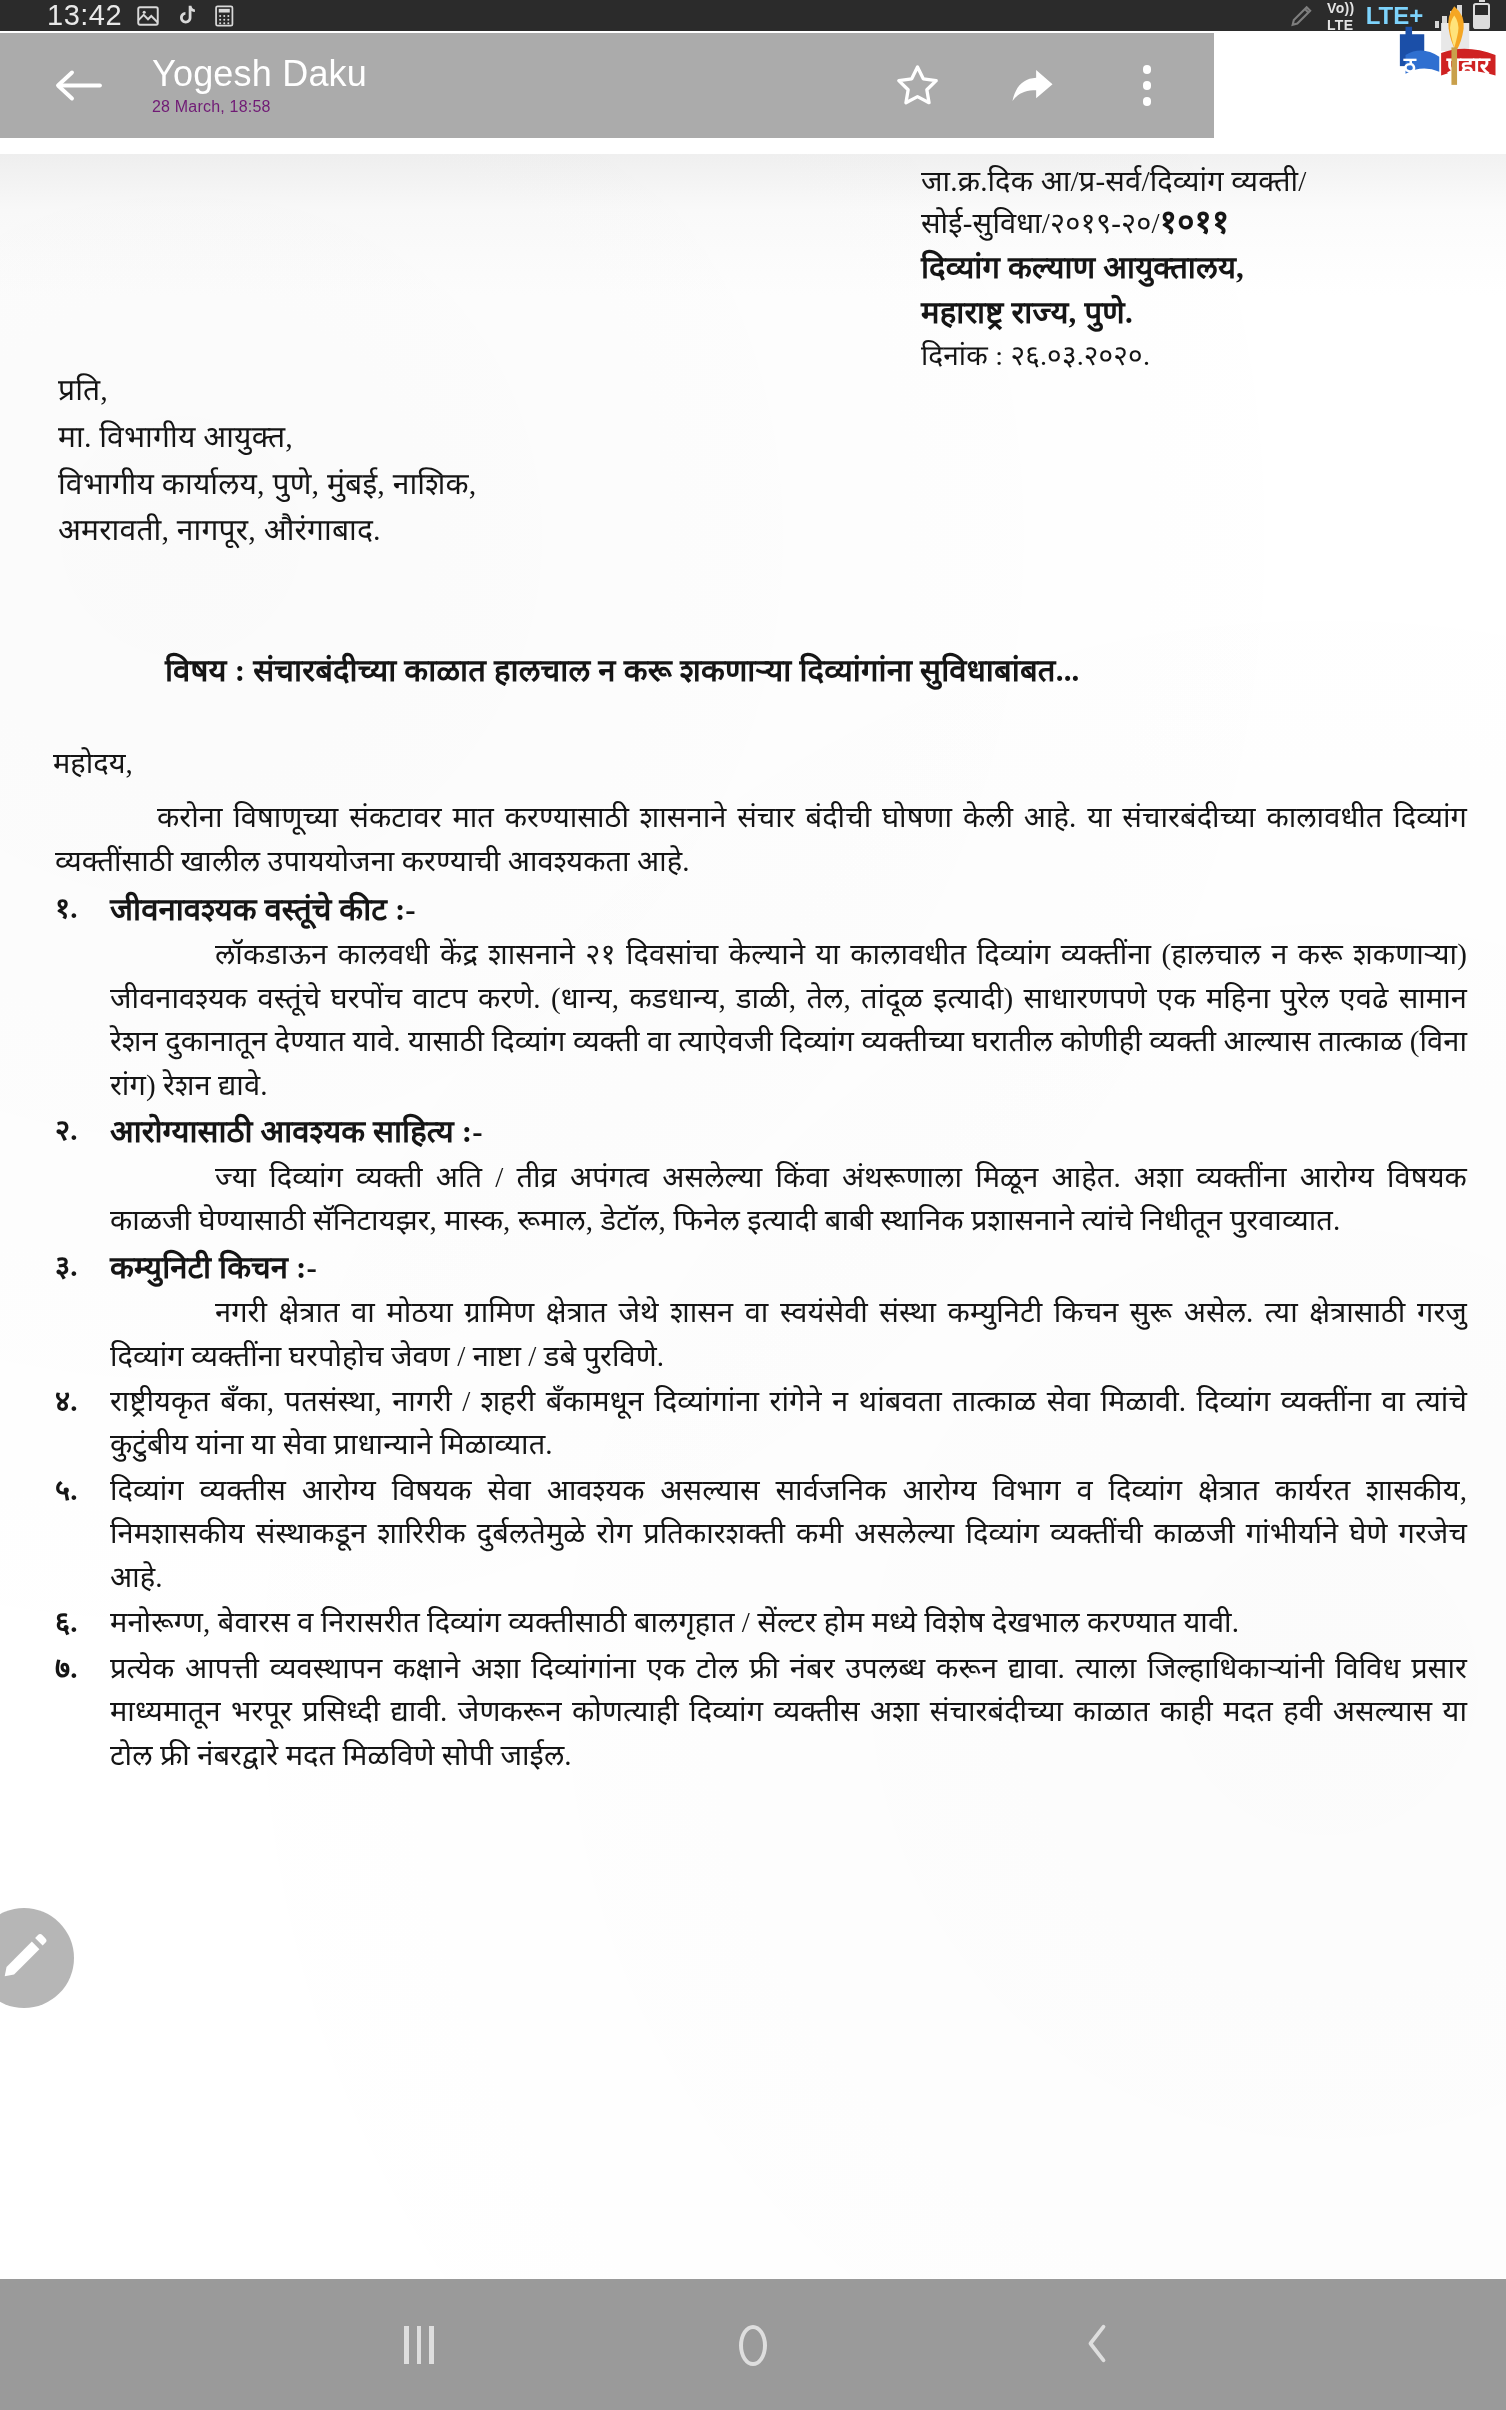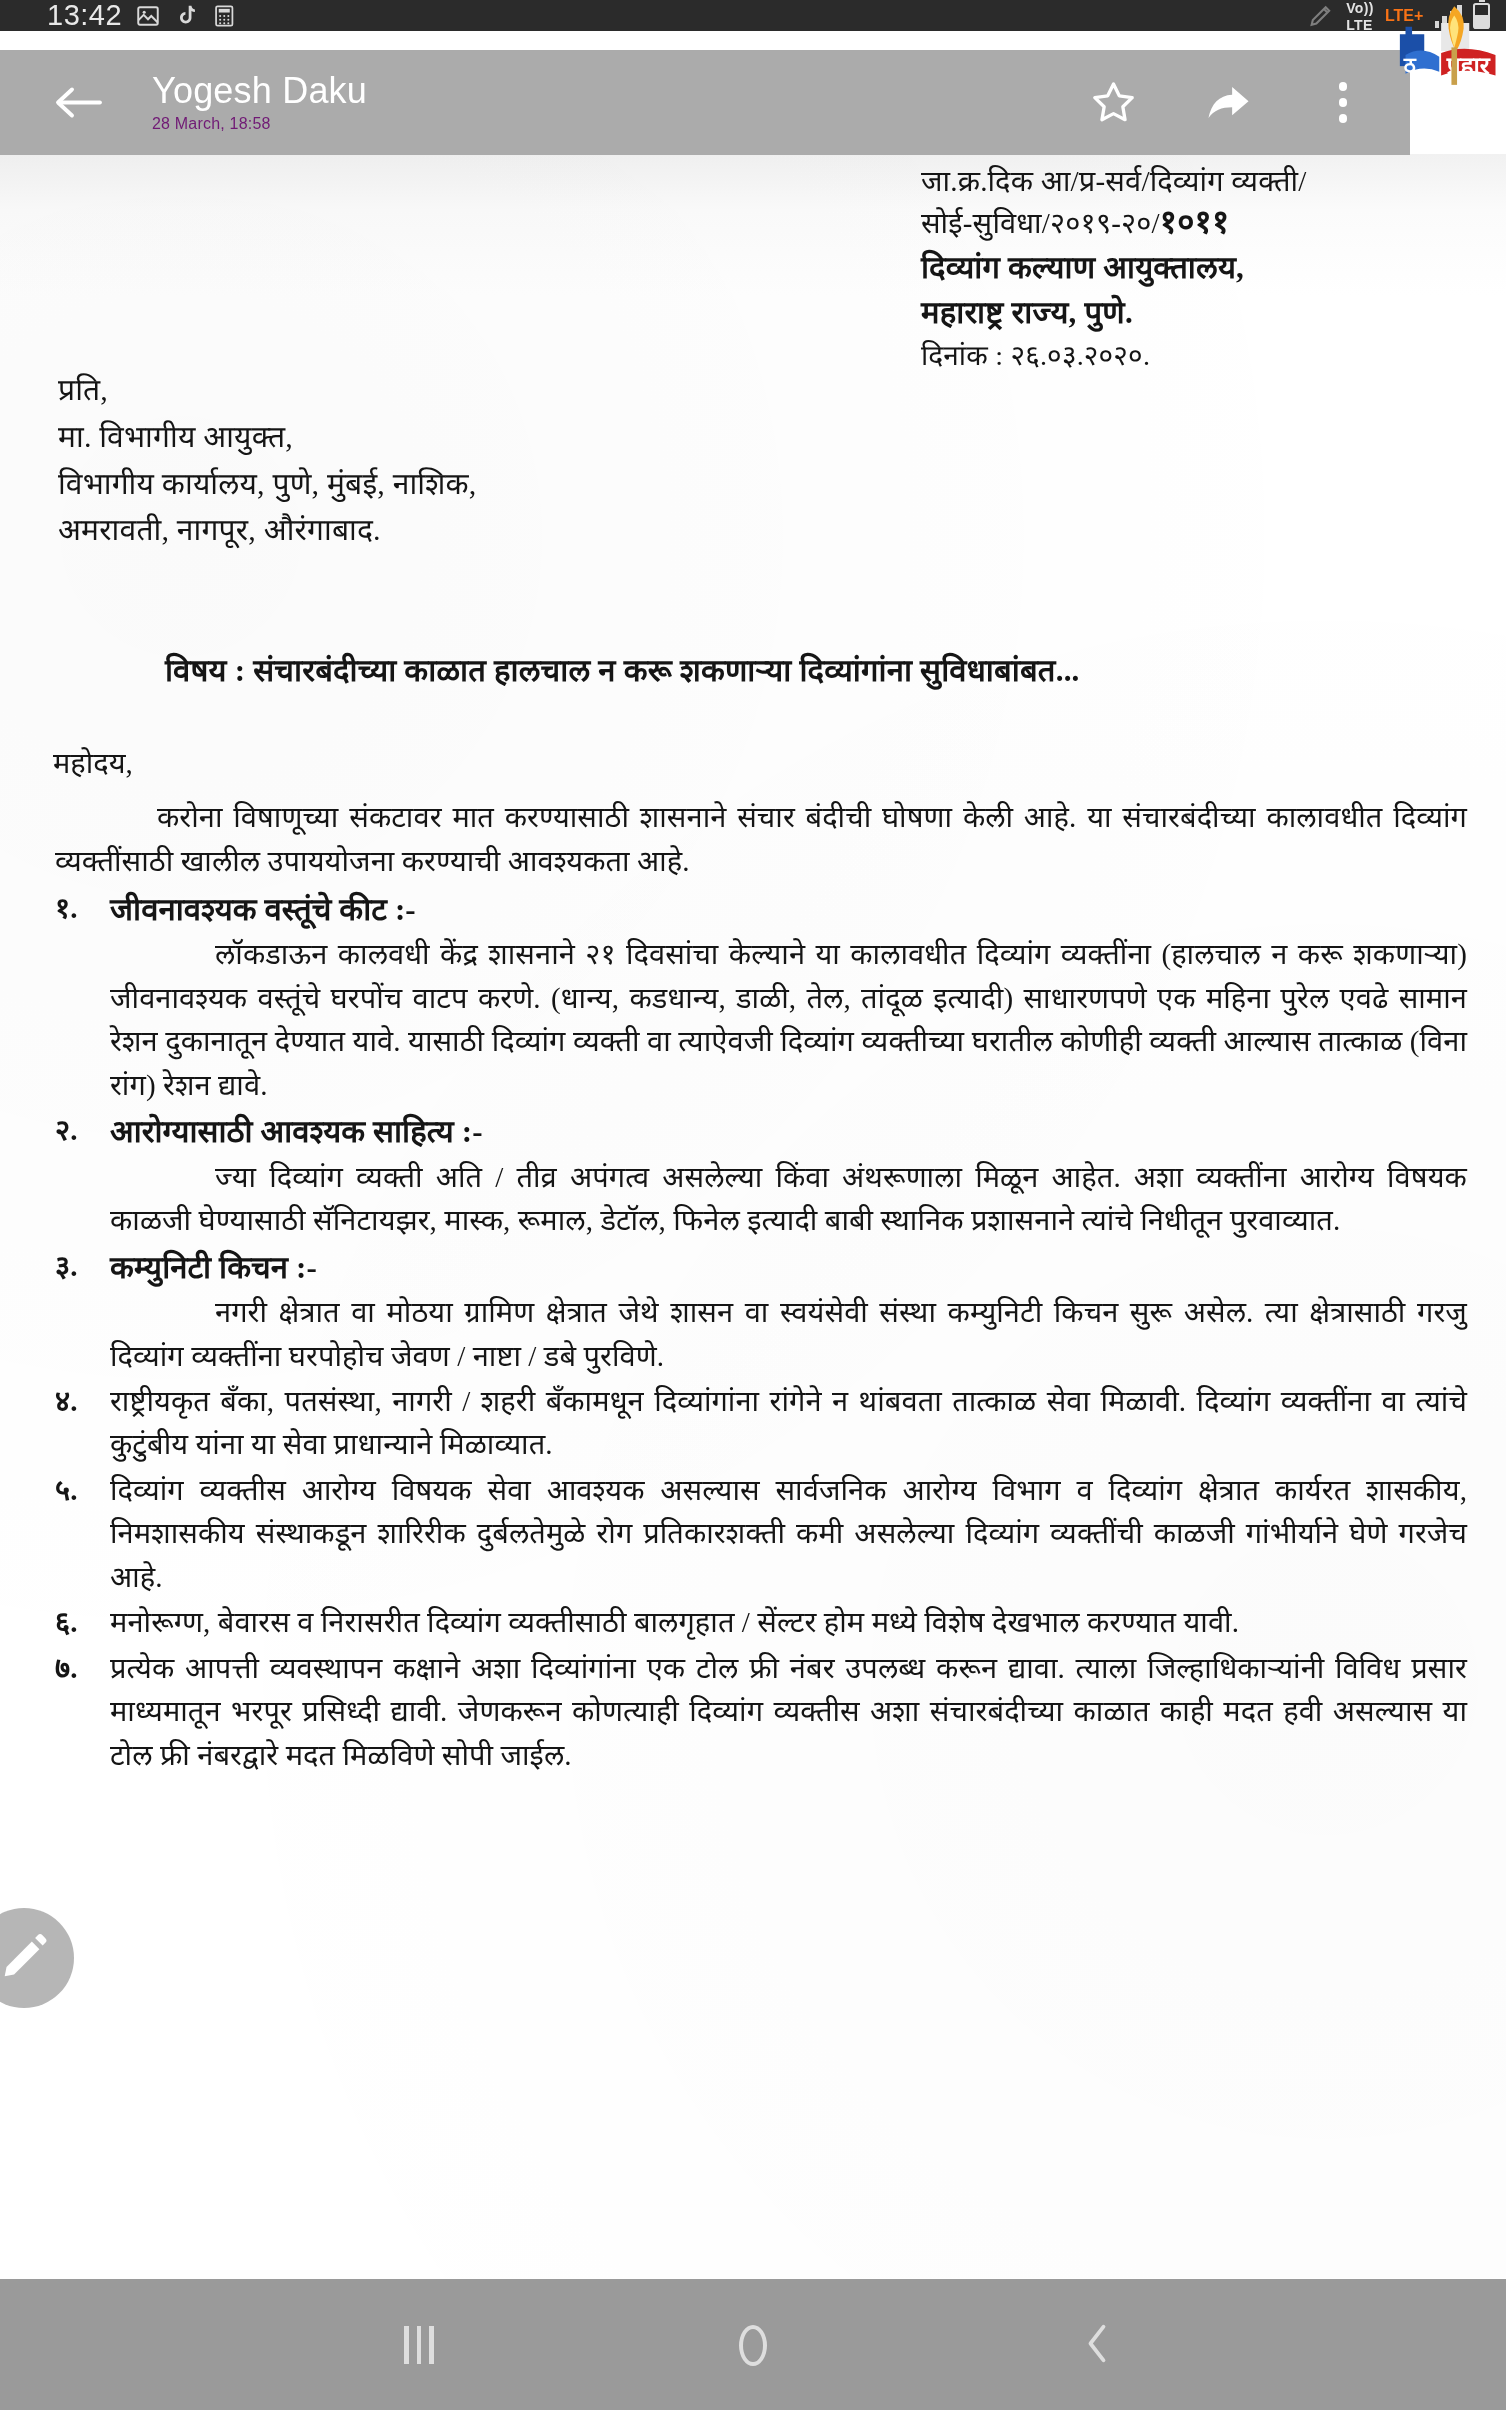--- a/index.html
+++ b/index.html
@@ -57,22 +57,22 @@
   .sb-pencil { opacity: .75; }
   .sb-volte {
     color: #e3e3e3;
     font-size: 14px;
     line-height: 14px;
     text-align: center;
     font-weight: bold;
     letter-spacing: 0.3px;
   }
   .sb-lte {
-    color: #f97316;
-    font-size: 16px;
+    color: #7dd3fc;
+    font-size: 24px;
     font-weight: bold;
     line-height: 19px;
   }
   .sb-bars { display: flex; align-items: flex-end; gap: 2.8px; height: 24.5px; }
   .sb-bars i { display: block; width: 4.7px; background: #d7d7d7; }
   .sb-bars i:nth-child(1) { height: 6.6px; }
   .sb-bars i:nth-child(2) { height: 11.3px; }
   .sb-bars i:nth-child(3) { height: 17px; }
   .sb-bars i:nth-child(4) { height: 22.6px; }
   .sb-batt {
@@ -96,22 +96,22 @@
     position: absolute;
     top: 1.9px; right: 3.8px;
     width: 105px; height: 87px;
     z-index: 60;
     pointer-events: none;
   }
 
   
   .app-bar {
     position: absolute;
-    top: 50px; left: 0;
-    width: 1410px;
+    top: 33px; left: 0;
+    width: 1214px;
     height: 105px;
     background: #ababab;
     display: flex;
     align-items: center;
     padding: 0 32px 0 49px;
     z-index: 30;
   }
   .back-arrow {
     width: 58px; height: 58px;
     flex: 0 0 58px;

